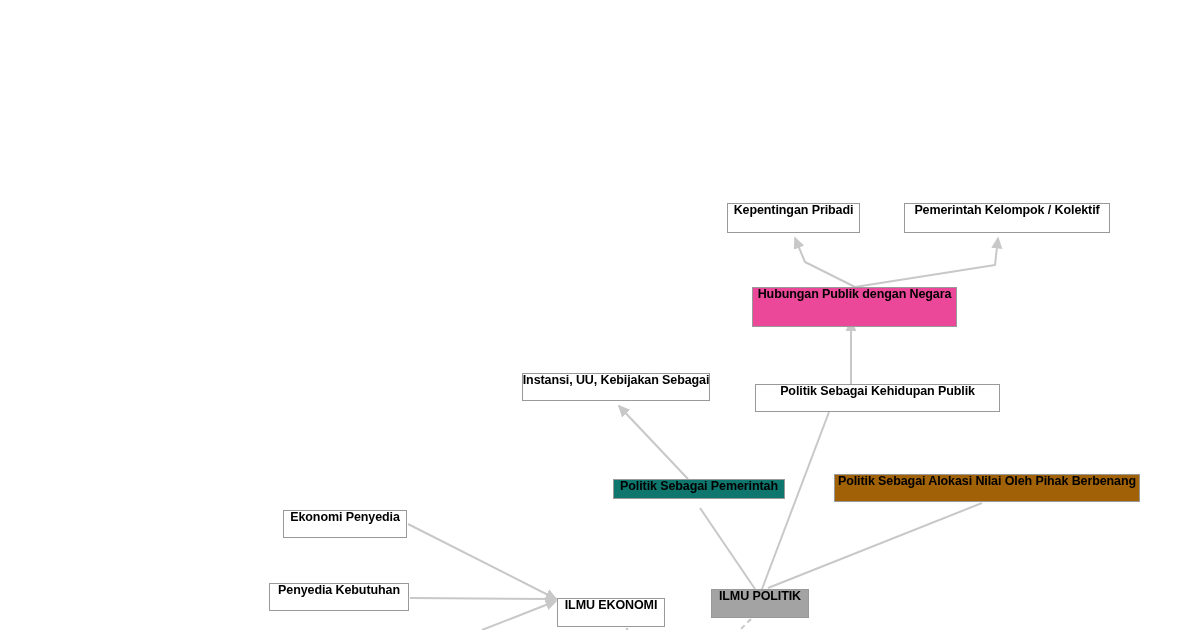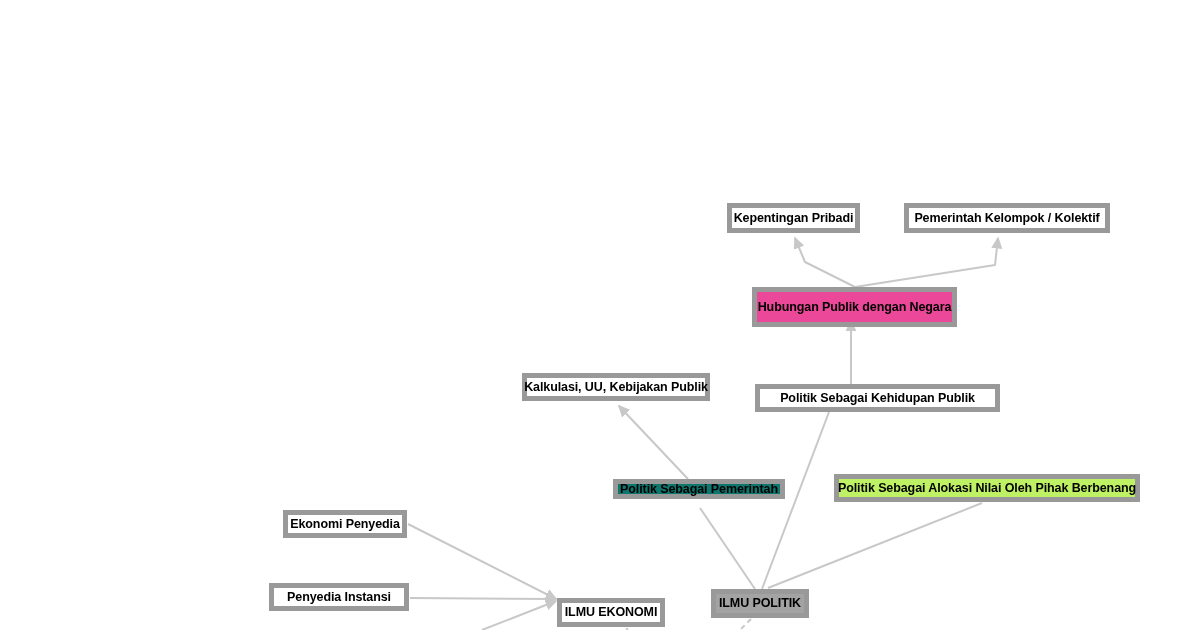--- a/index.html
+++ b/index.html
@@ -21,23 +21,23 @@
     left: 0;
     top: 0;
     width: 1200px;
     height: 630px;
     pointer-events: none;
   }
   .node {
     position: absolute;
     box-sizing: border-box;
     background: #ffffff;
-    border: 5px solid #d946ef;
+    border: 1px solid #d946ef;
     display: flex;
-    align-items: center;
+    align-items: flex-start;
     justify-content: center;
     color: #000000;
     font-weight: bold;
     font-size: 12.5px;
     line-height: 1;
     letter-spacing: -0.1px;
     white-space: nowrap;
     font-family: "Liberation Sans", sans-serif;
   }
 </style>
@@ -72,36 +72,36 @@
       <div class="node" style="left: 727px; top: 203px; width: 133px; height: 30px; border-color: rgb(153, 153, 153); background: rgb(255, 255, 255); color: rgb(0, 0, 0);">
         <span>Kepentingan Pribadi</span>
       </div>
       <div class="node" style="left: 904px; top: 203px; width: 206px; height: 30px; border-color: rgb(153, 153, 153); background: rgb(255, 255, 255); color: rgb(0, 0, 0);">
         <span>Pemerintah Kelompok / Kolektif</span>
       </div>
       <div class="node" style="left: 752px; top: 287px; width: 205px; height: 40px; border-color: rgb(153, 153, 153); background: #ec4899; color: rgb(0, 0, 0);">
         <span>Hubungan Publik dengan Negara</span>
       </div>
       <div class="node" style="left: 522px; top: 373px; width: 188px; height: 28px; border-color: rgb(153, 153, 153); background: rgb(255, 255, 255); color: rgb(0, 0, 0);">
-        <span>Kalkulasi, UU, Kebijakan Publik</span>
+        <span>Instansi, UU, Kebijakan Sebagai</span>
       </div>
       <div class="node" style="left: 755px; top: 384px; width: 245px; height: 28px; border-color: rgb(153, 153, 153); background: rgb(255, 255, 255); color: rgb(0, 0, 0);">
         <span>Politik Sebagai Kehidupan Publik</span>
       </div>
       <div class="node" style="left: 613px; top: 479px; width: 172px; height: 20px; border-color: rgb(153, 153, 153); background: #0f766e; color: rgb(0, 0, 0);">
         <span>Politik Sebagai Pemerintah</span>
       </div>
-      <div class="node" style="left: 834px; top: 474px; width: 306px; height: 28px; border-color: rgb(153, 153, 153); background: #bef264; color: rgb(0, 0, 0);">
+      <div class="node" style="left: 834px; top: 474px; width: 306px; height: 28px; border-color: rgb(153, 153, 153); background: #a16207; color: rgb(0, 0, 0);">
         <span>Politik Sebagai Alokasi Nilai Oleh Pihak Berbenang</span>
       </div>
       <div class="node" style="left: 283px; top: 510px; width: 124px; height: 28px; border-color: rgb(153, 153, 153); background: rgb(255, 255, 255); color: rgb(0, 0, 0);">
         <span>Ekonomi Penyedia</span>
       </div>
       <div class="node" style="left: 269px; top: 583px; width: 140px; height: 28px; border-color: rgb(153, 153, 153); background: rgb(255, 255, 255); color: rgb(0, 0, 0);">
-        <span>Penyedia Instansi</span>
+        <span>Penyedia Kebutuhan</span>
       </div>
       <div class="node" style="left: 557px; top: 586px; width: 108px; height: 29px; border-color: rgb(153, 153, 153); background: rgb(255, 255, 255); color: rgb(0, 0, 0); margin-top: 12px;">
         <span>ILMU EKONOMI</span>
       </div>
       <div class="node" style="left: 711px; top: 589px; width: 98px; height: 29px; border-color: rgb(153, 153, 153); background: #a3a3a3; color: rgb(0, 0, 0);">
         <span>ILMU POLITIK</span>
       </div>
     </div>
 
 </div>

